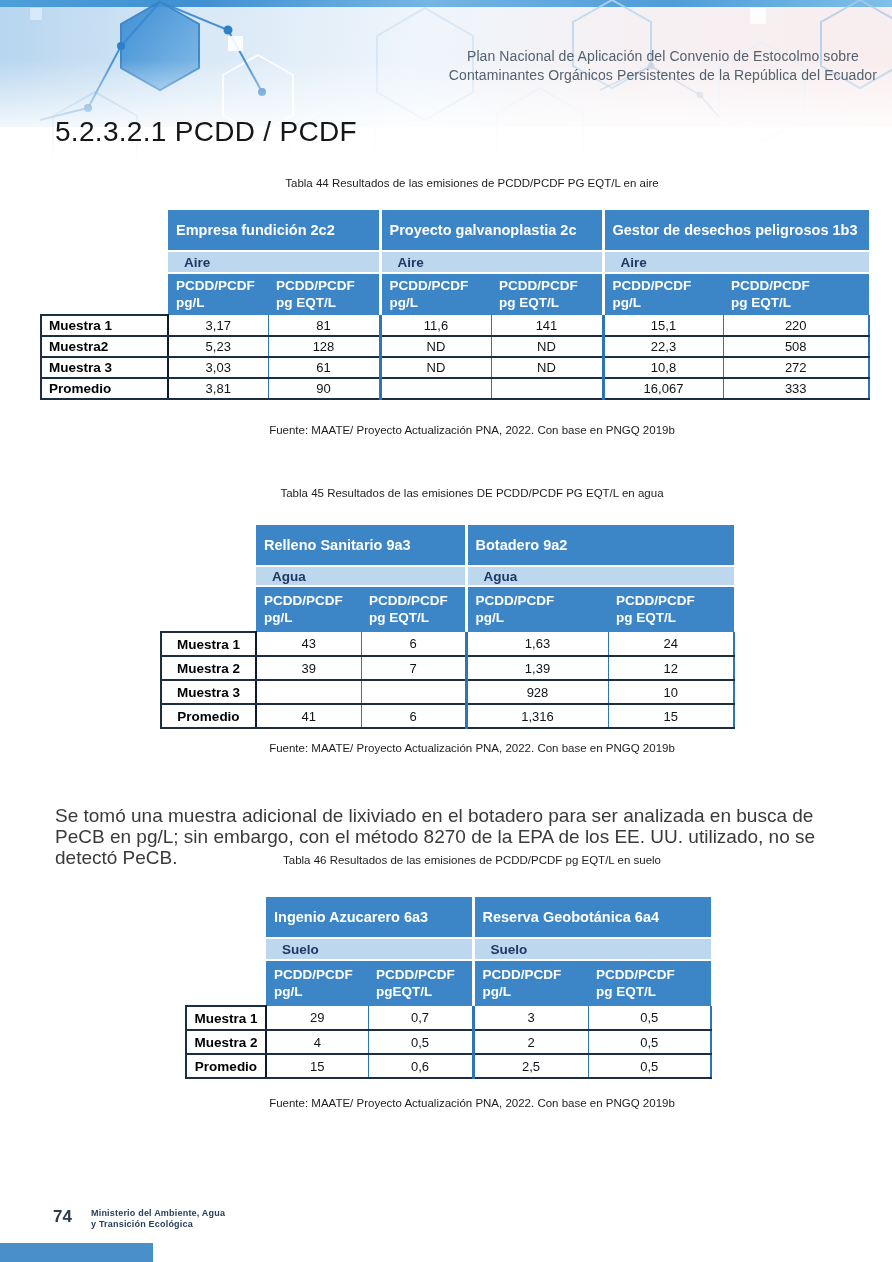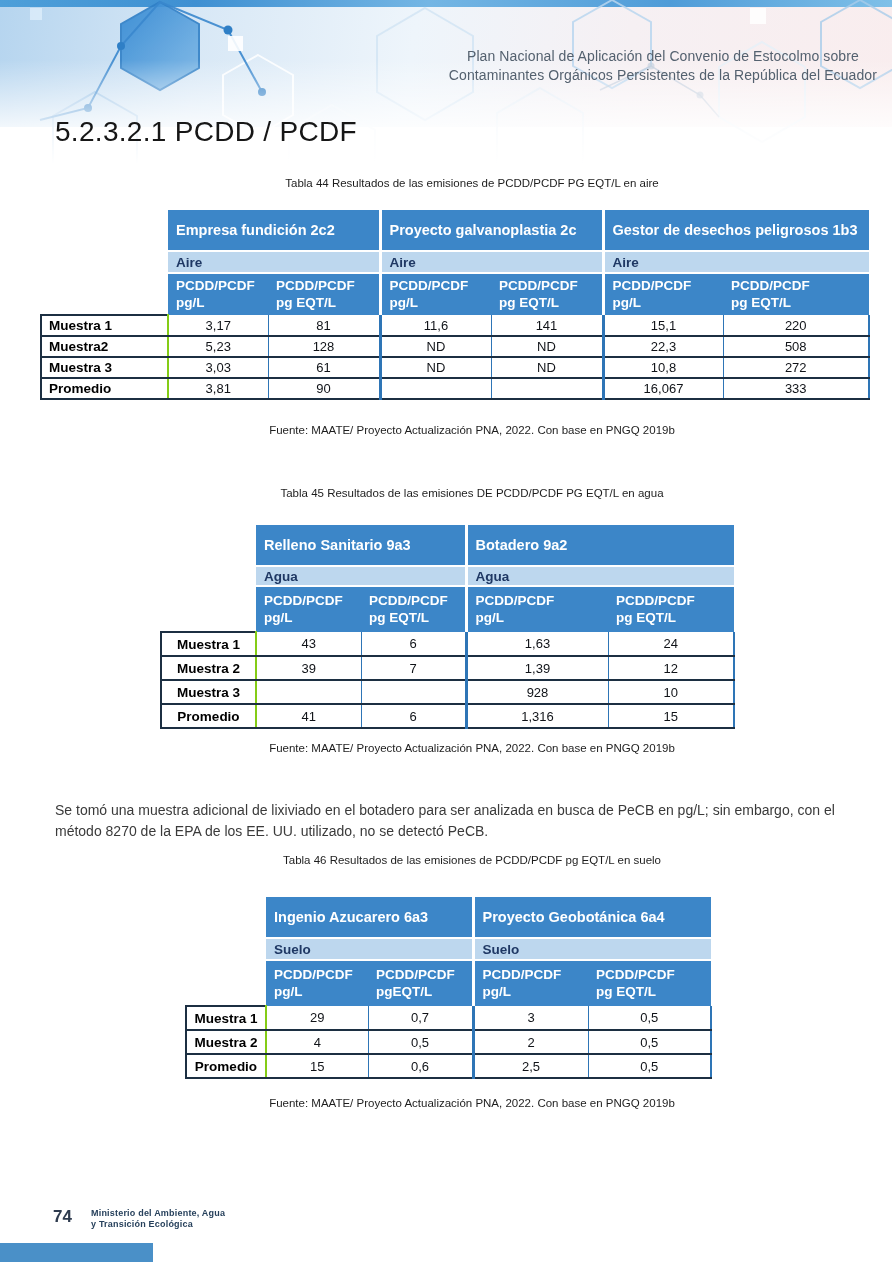--- a/index.html
+++ b/index.html
@@ -27,40 +27,40 @@
     position:absolute; left:55px; top:116px; font-size:28px; color:#161616; letter-spacing:.3px;
   }
 
   .caption, .source {
     position:absolute; left:0; width:892px; text-align:center;
     font-size:11.5px; color:#1d1d1d;margin-left:26px;
   }
 
   .paragraph {
     position:absolute; left:55px; top:786px; width:812px;
-    font-size:14px; line-height:21px; color:#3a3a3a;
+    font-size:19px; line-height:21px; color:#3a3a3a;
   }
 
   
   table.dt { border-collapse:collapse; table-layout:fixed; position:absolute; }
   table.dt td { padding:0 6px; font-size:13px; color:#101318; overflow:hidden; }
 
   .dt td.corner { background:transparent; border:none; }
 
   .dt tr.hr1 td.g { background:#3c86c8; color:#ffffff; font-weight:bold; font-size:14.5px;
     text-align:left; padding:12px 8px; }
   .dt tr.hr2 td.m { background:#bdd7ee; color:#1f3864; font-weight:bold; font-size:13.5px;
-    padding:1px 8px; border-top:2px solid #ffffff; }
+    padding:1px 16px; border-top:2px solid #ffffff; }
   .dt tr.hr3 td.h { background:#3c86c8; color:#ffffff; font-weight:bold; font-size:13.5px;
     line-height:1.22; padding:4px 8px; border-top:2px solid #ffffff; vertical-align:middle; }
   .dt td.wsep { border-left:3px solid #ffffff; }
 
   .dt td.lab { font-weight:bold; color:#000000; font-size:13.5px;
     border-left:2px solid #1c2f42; border-bottom:2px solid #1c2f42;
-    border-right:2px solid #84cc16; background:#fff; padding:1px 7px; }
+    border-right:2px solid #0f172a; background:#fff; padding:1px 7px; }
   .t44 td.lab { text-align:left; }
   .t45 td.lab, .t46 td.lab { text-align:center; }
   .dt tr.first td.lab { border-top:2px solid #1c2f42; }
 
   .dt td.v { text-align:center; background:#ffffff; border-bottom:2px solid #1c2f42; vertical-align:middle; }
   .dt td.sepi { border-left:1px solid #2e75b6; }
   .dt td.sepg { border-left:3px solid #2e75b6; }
   .dt td.last { border-right:2px solid #2e75b6; }
 
   .t44 tr.hr1 { height:30px; } .t44 tr.hr2 { height:22px; } .t44 tr.hr3 { height:42px; }
@@ -310,21 +310,21 @@
       <col style="width:80px">
         <col style="width:102px">
         <col style="width:105px">
       <col style="width:115px">
         <col style="width:123px">
     </colgroup>
     <tbody>
     <tr class="hr1">
       <td class="corner"></td>
       <td class="g" colspan="2">Ingenio Azucarero 6a3</td>
-      <td class="g wsep" colspan="2">Proyecto Geobotánica 6a4</td>
+      <td class="g wsep" colspan="2">Reserva Geobotánica 6a4</td>
     </tr>
     <tr class="hr2">
       <td class="corner"></td>
       <td class="m" colspan="2">Suelo</td>
       <td class="m wsep" colspan="2">Suelo</td>
     </tr>
     <tr class="hr3">
       <td class="corner"></td>
       <td class="h">
             <div>PCDD/PCDF</div>

